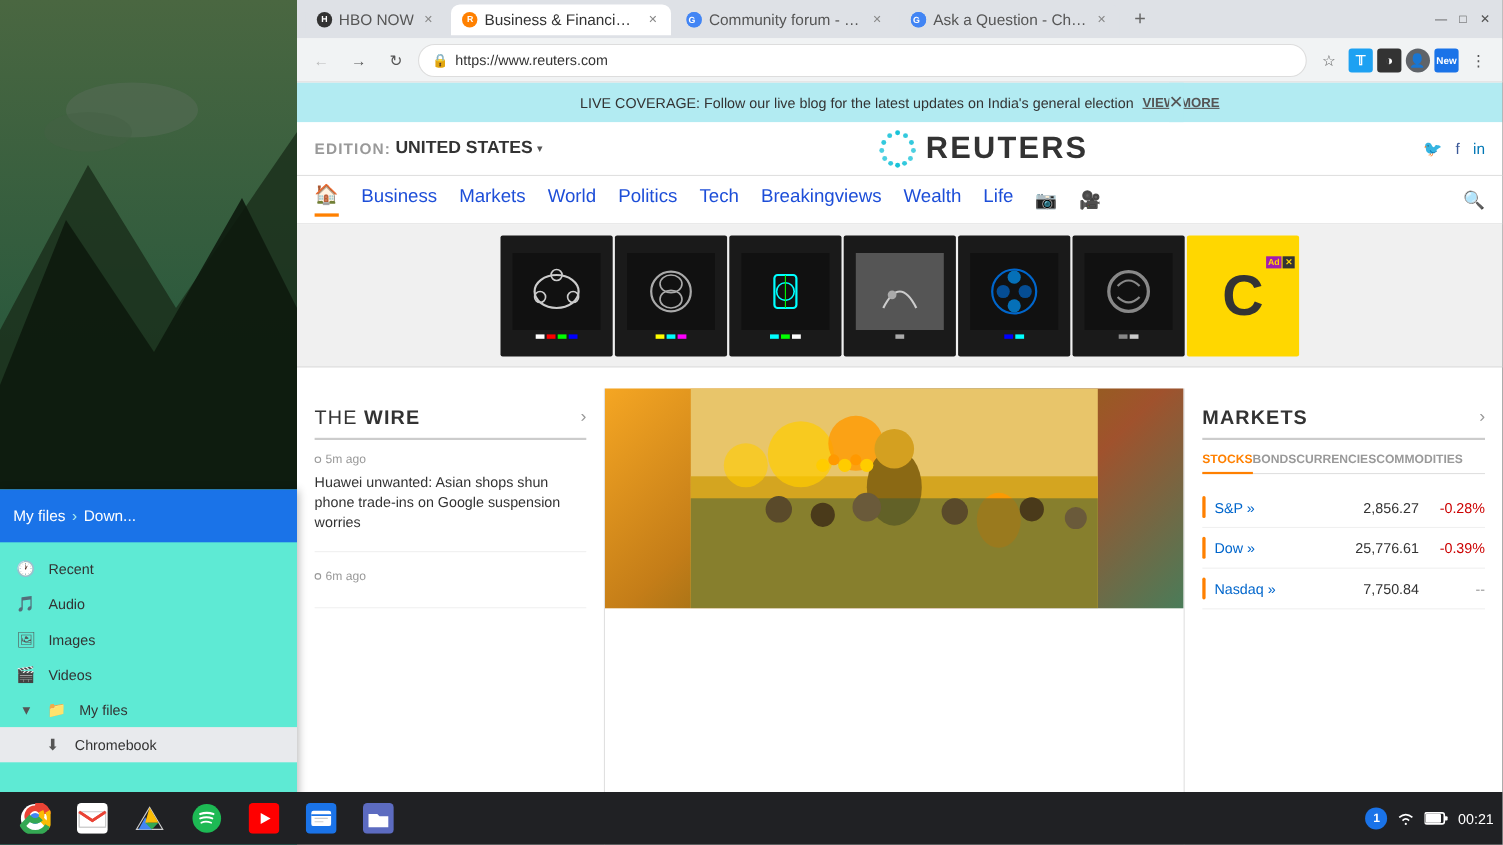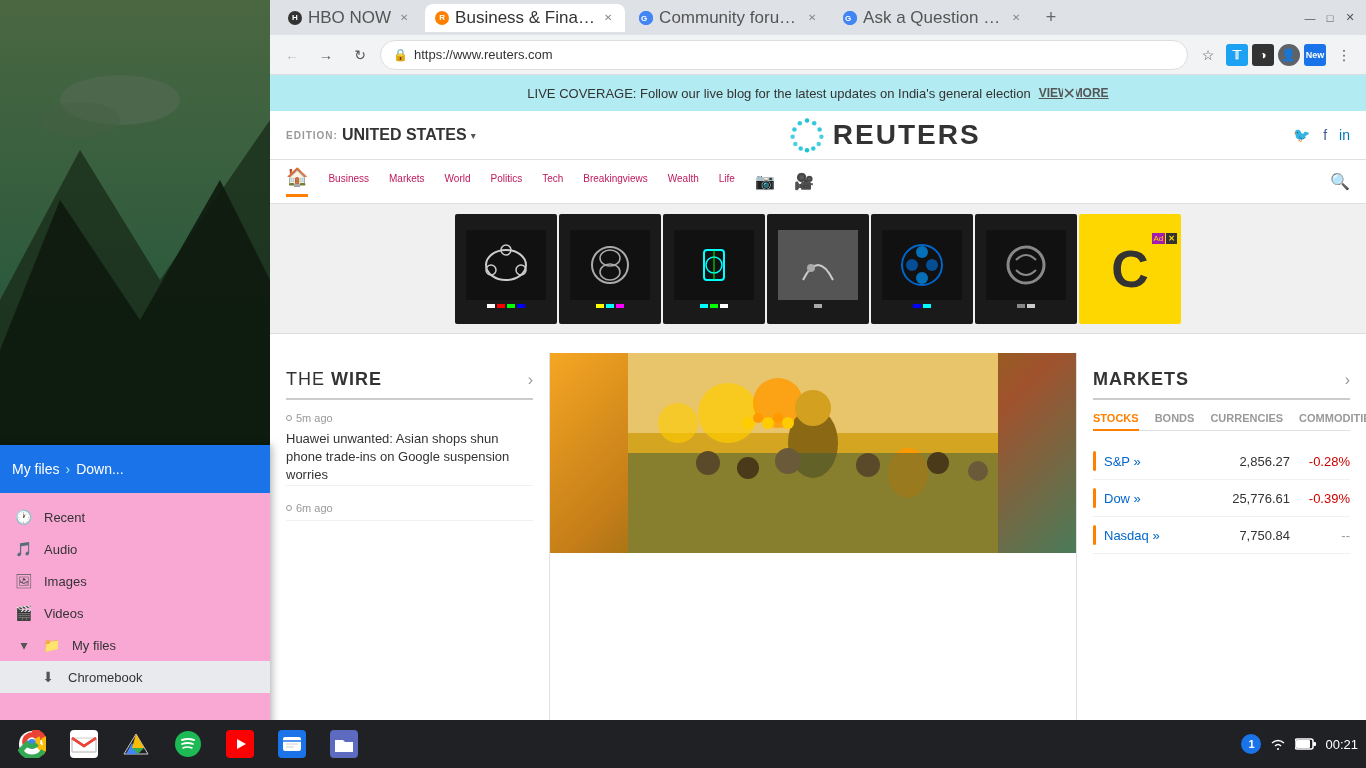--- a/index.html
+++ b/index.html
@@ -58,21 +58,21 @@
     .tab-favicon {
       width: 14px; height: 14px;
       border-radius: 50%;
       flex-shrink: 0;
     }
 
     .tab-label {
       overflow: hidden;
       text-overflow: ellipsis;
       white-space: nowrap;
-      font-size: 17px;
+      font-size: 14px;
     }
 
     .tab-close {
       width: 14px; height: 14px;
       border-radius: 50%;
       display: flex; align-items: center; justify-content: center;
       font-size: 10px;
       color: #888;
       cursor: pointer;
       flex-shrink: 0;
@@ -259,22 +259,22 @@
 
     .home-icon-nav {
       font-size: 18px;
       color: #333;
       cursor: pointer;
       border-bottom: 3px solid #ff8000;
       padding-bottom: 6px;
     }
 
     .nav-link {
-      font-size: 10px;
-      color: #be185d;
+      font-size: 17px;
+      color: #1d4ed8;
       cursor: pointer;
       padding-bottom: 6px;
       text-decoration: none;
       font-weight: 500;
     }
 
     .nav-search {
       margin-left: auto;
       font-size: 16px;
       color: #333;
@@ -354,20 +354,21 @@
     }
 
     .section-arrow {
       font-size: 16px;
       color: #999;
       cursor: pointer;
     }
 
     .wire-item {
       margin-bottom: 16px;
+      padding-bottom: 16px;
       border-bottom: 1px solid #f0f0f0;
     }
 
     .wire-time {
       font-size: 11px;
       color: #999;
       margin-bottom: 6px;
       display: flex;
       align-items: center;
       gap: 4px;
@@ -420,21 +421,20 @@
 
     .markets-title {
       font-size: 18px;
       font-weight: 700;
       color: #333;
       letter-spacing: 1px;
     }
 
     .markets-tabs {
       display: flex;
-      gap: 16px;
       margin-bottom: 12px;
       border-bottom: 1px solid #e0e0e0;
       padding-bottom: 6px;
     }
 
     .market-tab {
       font-size: 11px;
       color: #999;
       cursor: pointer;
       text-transform: uppercase;
@@ -477,21 +477,21 @@
 
     .market-change.negative { color: #cc0000; }
     .market-change.neutral { color: #999; }
 
     
     .file-manager {
       position: absolute;
       top: 445px; left: 0;
       width: 270px;
       height: 323px;
-      background: #f9a8d4;
+      background: #5eead4;
       z-index: 20;
       display: flex;
       flex-direction: column;
       box-shadow: 2px 0 8px rgba(0,0,0,0.3);
     }
 
     .file-manager-header {
       background: #1a73e8;
       height: 48px;
       display: flex;
@@ -699,21 +699,21 @@
     <div class="live-banner" style="position:relative;">
       <span style="font-size:13px;">LIVE COVERAGE: Follow our live blog for the latest updates on India's general election</span>
       <span class="view-more">VIEW MORE</span>
       <span class="live-banner close-btn">✕</span>
     </div>
 
     <div class="reuters-header">
       <div class="reuters-top">
 
         <div class="edition-selector">
-          <span style="font-size:10px;color:#999;font-weight:600;letter-spacing:1px;">EDITION:</span>
+          <span style="font-size:14px;color:#999;font-weight:600;letter-spacing:1px;">EDITION:</span>
           <span style="font-size:16px;font-weight:700;color:#333;">UNITED STATES</span>
           <span style="font-size:10px;color:#555;">▾</span>
         </div>
 
         <div class="reuters-logo">
           <svg class="reuters-dots" viewBox="0 0 40 40">
             <defs>
               <radialGradient id="dotGrad" cx="50%" cy="50%">
                 <stop offset="0%" stop-color="#00bcd4"></stop>
                 <stop offset="100%" stop-color="#0097a7"></stop>
@@ -845,21 +845,21 @@
           <div style="width:8px;height:4px;background:#888;"></div>
           <div style="width:8px;height:4px;background:#ccc;"></div>
         </div>
       </div>
 
       <div class="ad-item ad-item-yellow" style="background:#FFD700;width:102px;height:110px;">
         <div style="position:relative;display:flex;align-items:center;justify-content:center;width:100%;height:80px;">
           <span style="font-size:52px;font-weight:900;color:#333;font-family:'Arial Black',Arial,sans-serif;">C</span>
 
           <div style="position:absolute;top:4px;right:4px;display:flex;gap:1px;">
-            <div style="background:#a21caf;color:#FFD700;font-size:8px;padding:1px 2px;font-weight:normal;">Ad</div>
+            <div style="background:#a21caf;color:#FFD700;font-size:8px;padding:1px 2px;font-weight:bold;">Ad</div>
             <div style="background:#333;color:#FFD700;font-size:8px;padding:1px 2px;">✕</div>
           </div>
         </div>
       </div>
     </div>
 
     <div class="main-content">
 
       <div class="wire-section">
         <div class="section-header">

